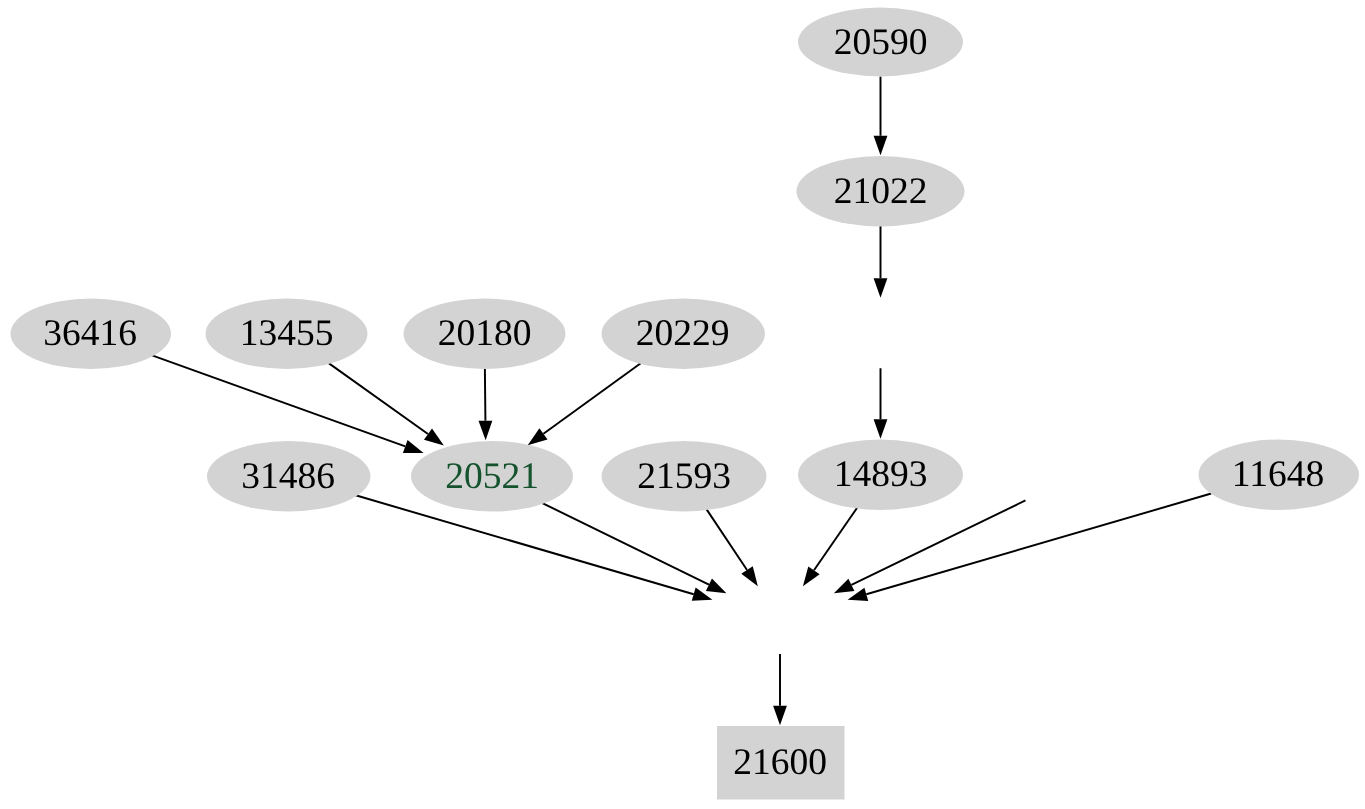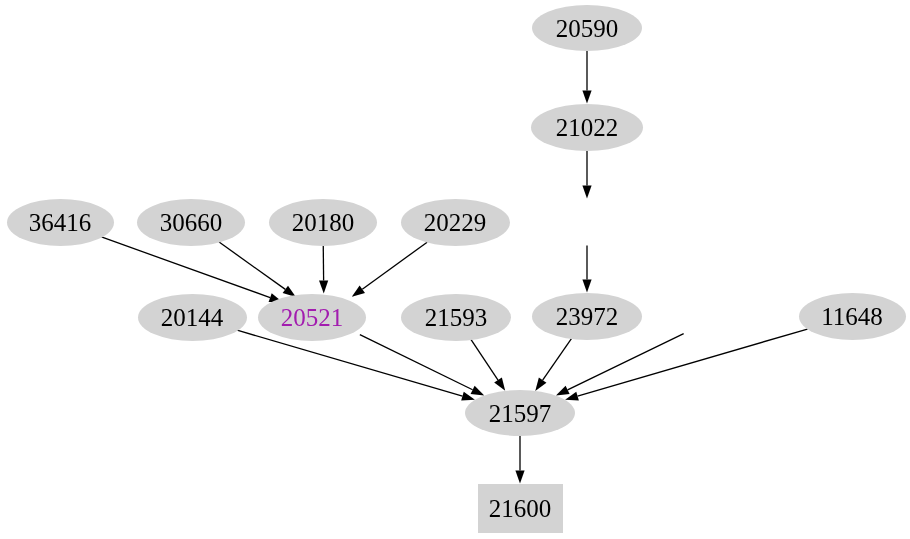--- a/index.html
+++ b/index.html
@@ -71,23 +71,22 @@
       <line x1="683.6428016308619" y1="333.633241209032" x2="567.6124278955505" y2="389.907972470658" stroke="#000000" stroke-width="1.3"></line>
       <polygon points="555.9155403156664,395.5809629469018 565.6050620347257,385.7690737885452 569.6197937563752,394.04687115277085" fill="#000000"></polygon>
       <line x1="807.4541509423732" y1="329.01490168249944" x2="577.564345931485" y2="396.18150133929504" stroke="#000000" stroke-width="1.3"></line>
       <polygon points="565.0860310875671,399.82727404971683 576.274303280105,391.7660976252933 578.8543885828651,400.5969050532968" fill="#000000"></polygon>
       <line x1="520" y1="436" x2="520" y2="470.5" stroke="#000000" stroke-width="1.3"></line>
       <polygon points="520,483.5 515.4,470.5 524.6,470.5" fill="#000000"></polygon>
     </svg>
   <div class="node ellipse" style="left: 532px; top: 5px; width: 110px; height: 46px; background: rgb(211, 211, 211); color: rgb(0, 0, 0);">20590</div>
   <div class="node ellipse" style="left: 531px; top: 103.5px; width: 112px; height: 47px; background: rgb(211, 211, 211); color: rgb(0, 0, 0); text-align: center;">21022</div>
   <div class="node ellipse" style="left: 6.5px; top: 198.5px; width: 107px; height: 47px; background: rgb(211, 211, 211); color: rgb(0, 0, 0);">36416</div>
-  <div class="node ellipse" style="left: 137px; top: 198.5px; width: 108px; height: 47px; background: rgb(211, 211, 211); color: rgb(0, 0, 0);">30660</div>
+  <div class="node ellipse" style="left: 137px; top: 198.5px; width: 108px; height: 47px; background: rgb(211, 211, 211); color: rgb(0, 0, 0);">13455</div>
   <div class="node ellipse" style="left: 269px; top: 198.5px; width: 108px; height: 47px; background: rgb(211, 211, 211); color: rgb(0, 0, 0); text-align: right;">20180</div>
   <div class="node ellipse" style="left: 400.5px; top: 198.5px; width: 109px; height: 47px; background: rgb(211, 211, 211); color: rgb(0, 0, 0);">20229</div>
-  <div class="node ellipse" style="left: 137.5px; top: 293.5px; width: 109px; height: 47px; background: rgb(211, 211, 211); color: rgb(0, 0, 0);">20144</div>
-  <div class="node ellipse" style="left: 258px; top: 293.5px; width: 108px; height: 47px; background: rgb(211, 211, 211); color: #a21caf;">20521</div>
+  <div class="node ellipse" style="left: 137.5px; top: 293.5px; width: 109px; height: 47px; background: rgb(211, 211, 211); color: rgb(0, 0, 0);">31486</div>
+  <div class="node ellipse" style="left: 274px; top: 293.5px; width: 108px; height: 47px; background: rgb(211, 211, 211); color: #14532d;">20521</div>
   <div class="node ellipse" style="left: 401px; top: 293.5px; width: 110px; height: 47px; background: rgb(211, 211, 211); color: rgb(0, 0, 0);">21593</div>
-  <div class="node ellipse" style="left: 532px; top: 292.5px; width: 110px; height: 47px; background: rgb(211, 211, 211); color: rgb(0, 0, 0);">23972</div>
+  <div class="node ellipse" style="left: 532px; top: 292.5px; width: 110px; height: 47px; background: rgb(211, 211, 211); color: rgb(0, 0, 0);">14893</div>
   <div class="node ellipse" style="left: 798.5px; top: 292.5px; width: 107px; height: 47px; background: rgb(211, 211, 211); color: rgb(0, 0, 0);">11648</div>
-  <div class="node ellipse" style="left: 465px; top: 390px; width: 110px; height: 46px; background: rgb(211, 211, 211); color: rgb(0, 0, 0);">21597</div>
   <div class="node box" style="left: 477.5px; top: 483.5px; width: 85px; height: 49px; background: rgb(211, 211, 211); color: rgb(0, 0, 0);">21600</div>
 </div>
 
 </body></html>

